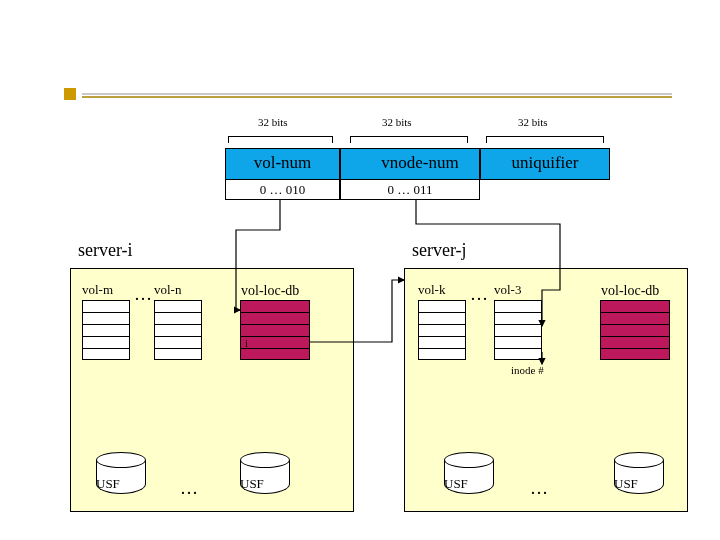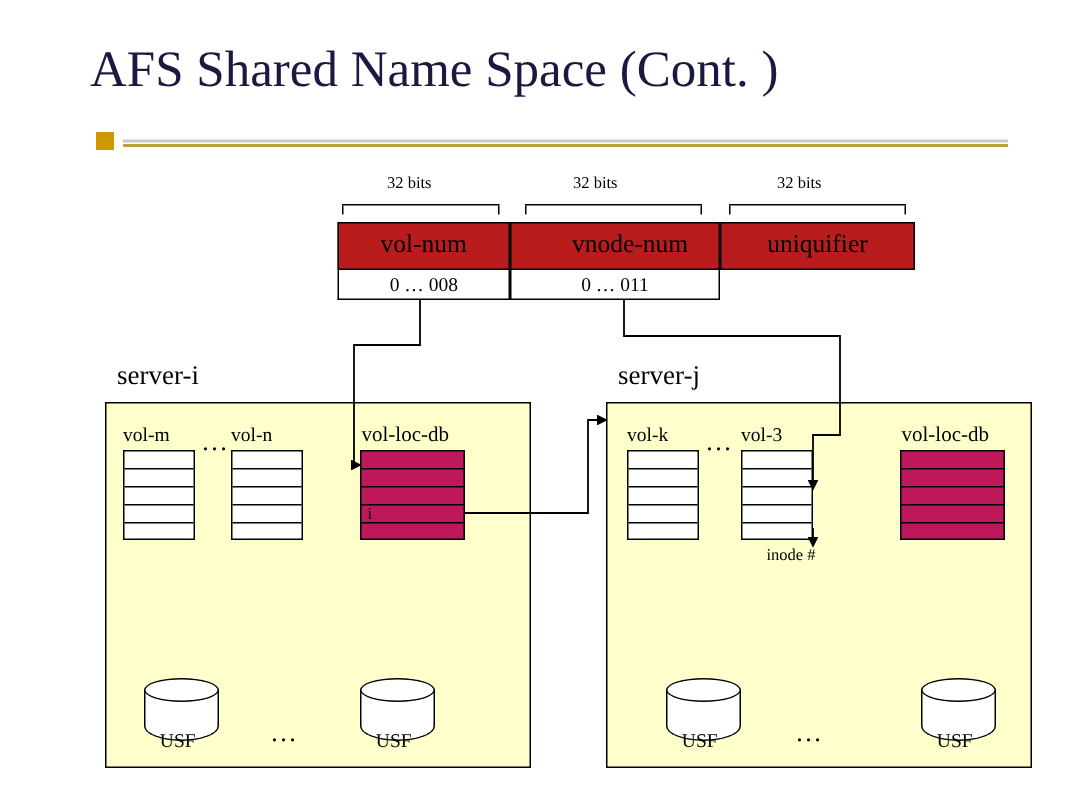--- a/index.html
+++ b/index.html
@@ -74,21 +74,21 @@
   .brace::after { right:0; }
 
   
   .fid-box {
     position:absolute;
     border:1px solid #000;
     box-sizing: border-box;
     text-align:center;
     font-size:17px;
     padding-top:4px;
-    background:#b91c1c;
+    background:#0ea5e9;
   }
   .fid-sub {
     position:absolute;
     border:1px solid #000;
     border-top:none;
     box-sizing:border-box;
     text-align:center;
     font-size:13px;
     padding-top:2px;
     background:#fff;
@@ -187,59 +187,58 @@
     width:50px;
     height:16px;
     border:1px solid #000;
     border-radius:50%;
     background:#fff;
     box-sizing:border-box;
   }
   .cyl .lbl {
     position:absolute;
     width:45px;
-    top:34px;
-    text-align:center;
+    top:24px;
+    text-align:left;
     font-size:13px;
   }
 
   
   svg.overlay {
     position:absolute;
     left:0; top:0;
     width:720px; height:540px;
     pointer-events:none;
   }
   svg.overlay line, svg.overlay path { stroke:#000; stroke-width:1.2; fill:none; }
   svg.overlay .arrowhead { fill:#000; stroke:none; }
 </style>
 </head>
 <body>
 
 <div class="slide">
 
-  <div class="title">AFS Shared Name Space (Cont. )</div>
   <div class="title-bullet"></div>
   <div class="title-underline"></div>
 
   <div class="brace down" style="left:228px; top:136px; width:105px;"></div>
   <div class="txt bits" style="left:258px; top:116px;">32 bits</div>
 
   <div class="brace down" style="left:350px; top:136px; width:118px;"></div>
   <div class="txt bits" style="left:382px; top:116px;">32 bits</div>
 
   <div class="brace down" style="left:486px; top:136px; width:118px;"></div>
   <div class="txt bits" style="left:518px; top:116px;">32 bits</div>
 
 
   <div class="fid-box" style="left:225px; top:148px; width:115px; height:32px;">vol-num</div>
   <div class="fid-box" style="left:340px; top:148px; width:140px; height:32px;padding-left:20px;">vnode-num</div>
   <div class="fid-box" style="left:480px; top:148px; width:130px; height:32px;">uniquifier</div>
 
-  <div class="fid-sub" style="left:225px; top:180px; width:115px; height:20px;">0 … 008</div>
+  <div class="fid-sub" style="left:225px; top:180px; width:115px; height:20px;">0 … 010</div>
   <div class="fid-sub" style="left:340px; top:180px; width:140px; height:20px;">0 … 011</div>
 
   <div class="txt server-label" style="left:78px; top:240px;">server-i</div>
 
   <div class="txt server-label" style="left:412px; top:240px;">server-j</div>
 
   <div class="server-panel" style="left:70px; top:268px; width:284px; height:244px;"></div>
 
   <div class="server-panel" style="left:404px; top:268px; width:284px; height:244px;"></div>
 

